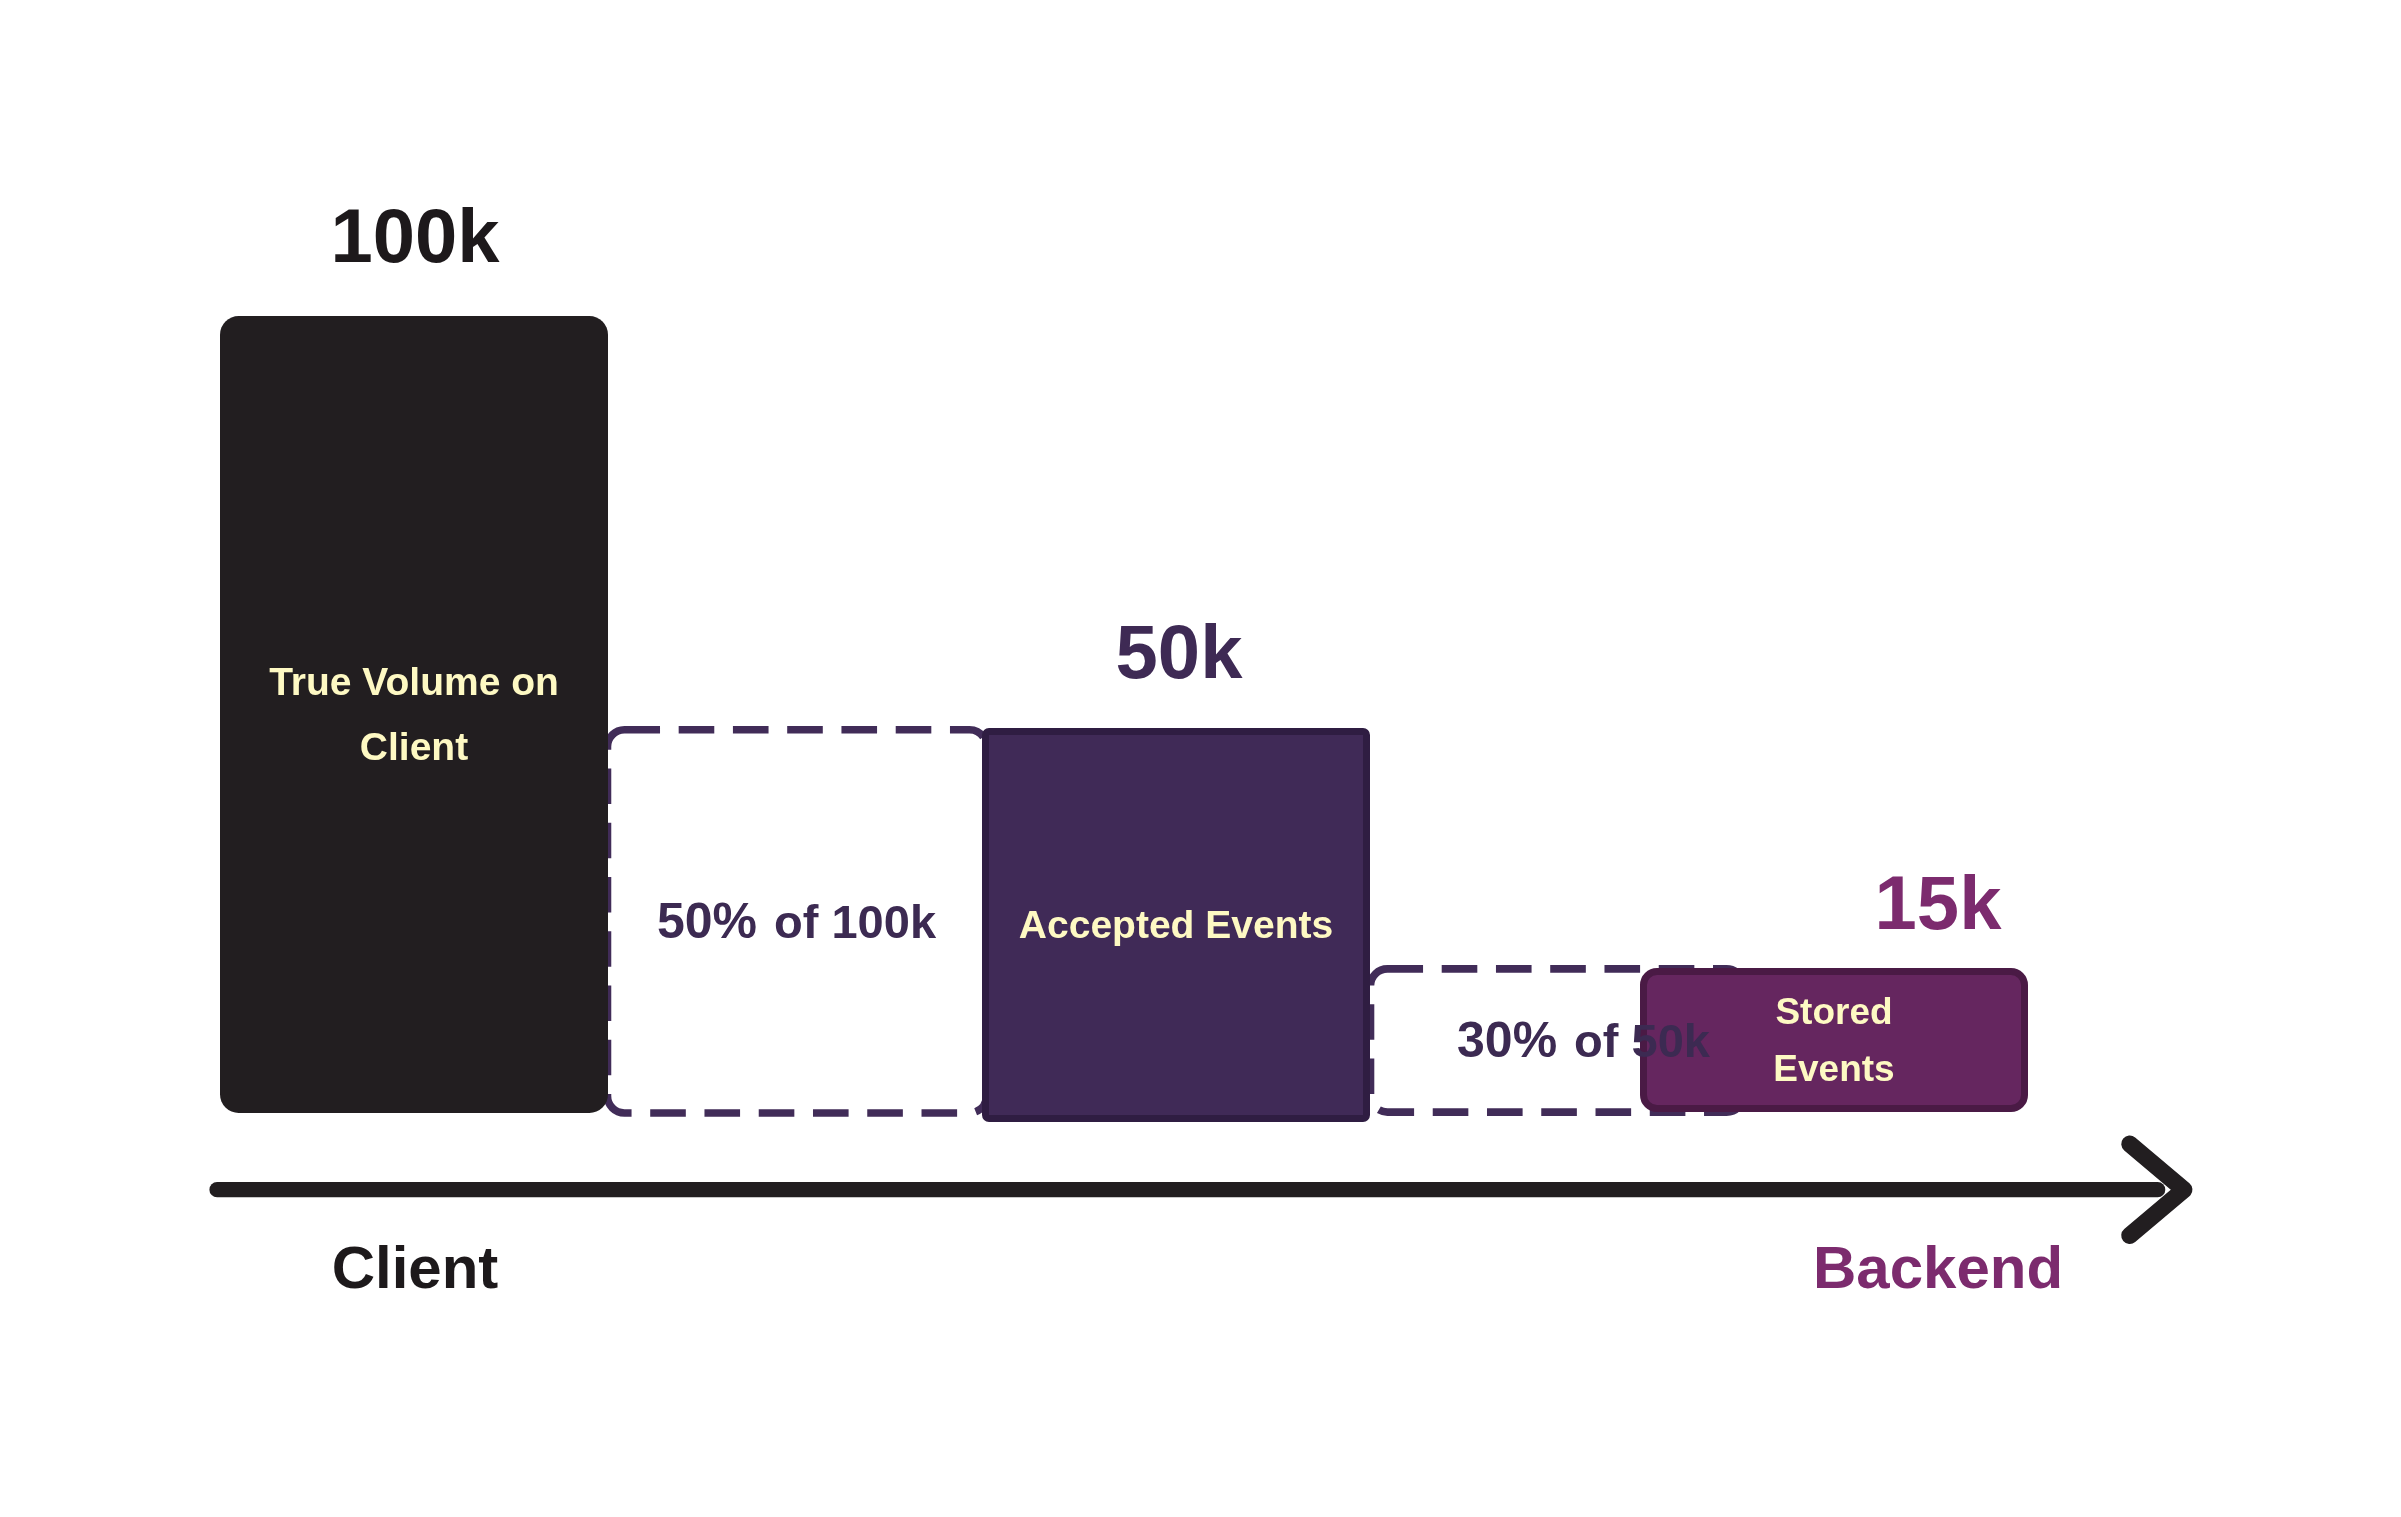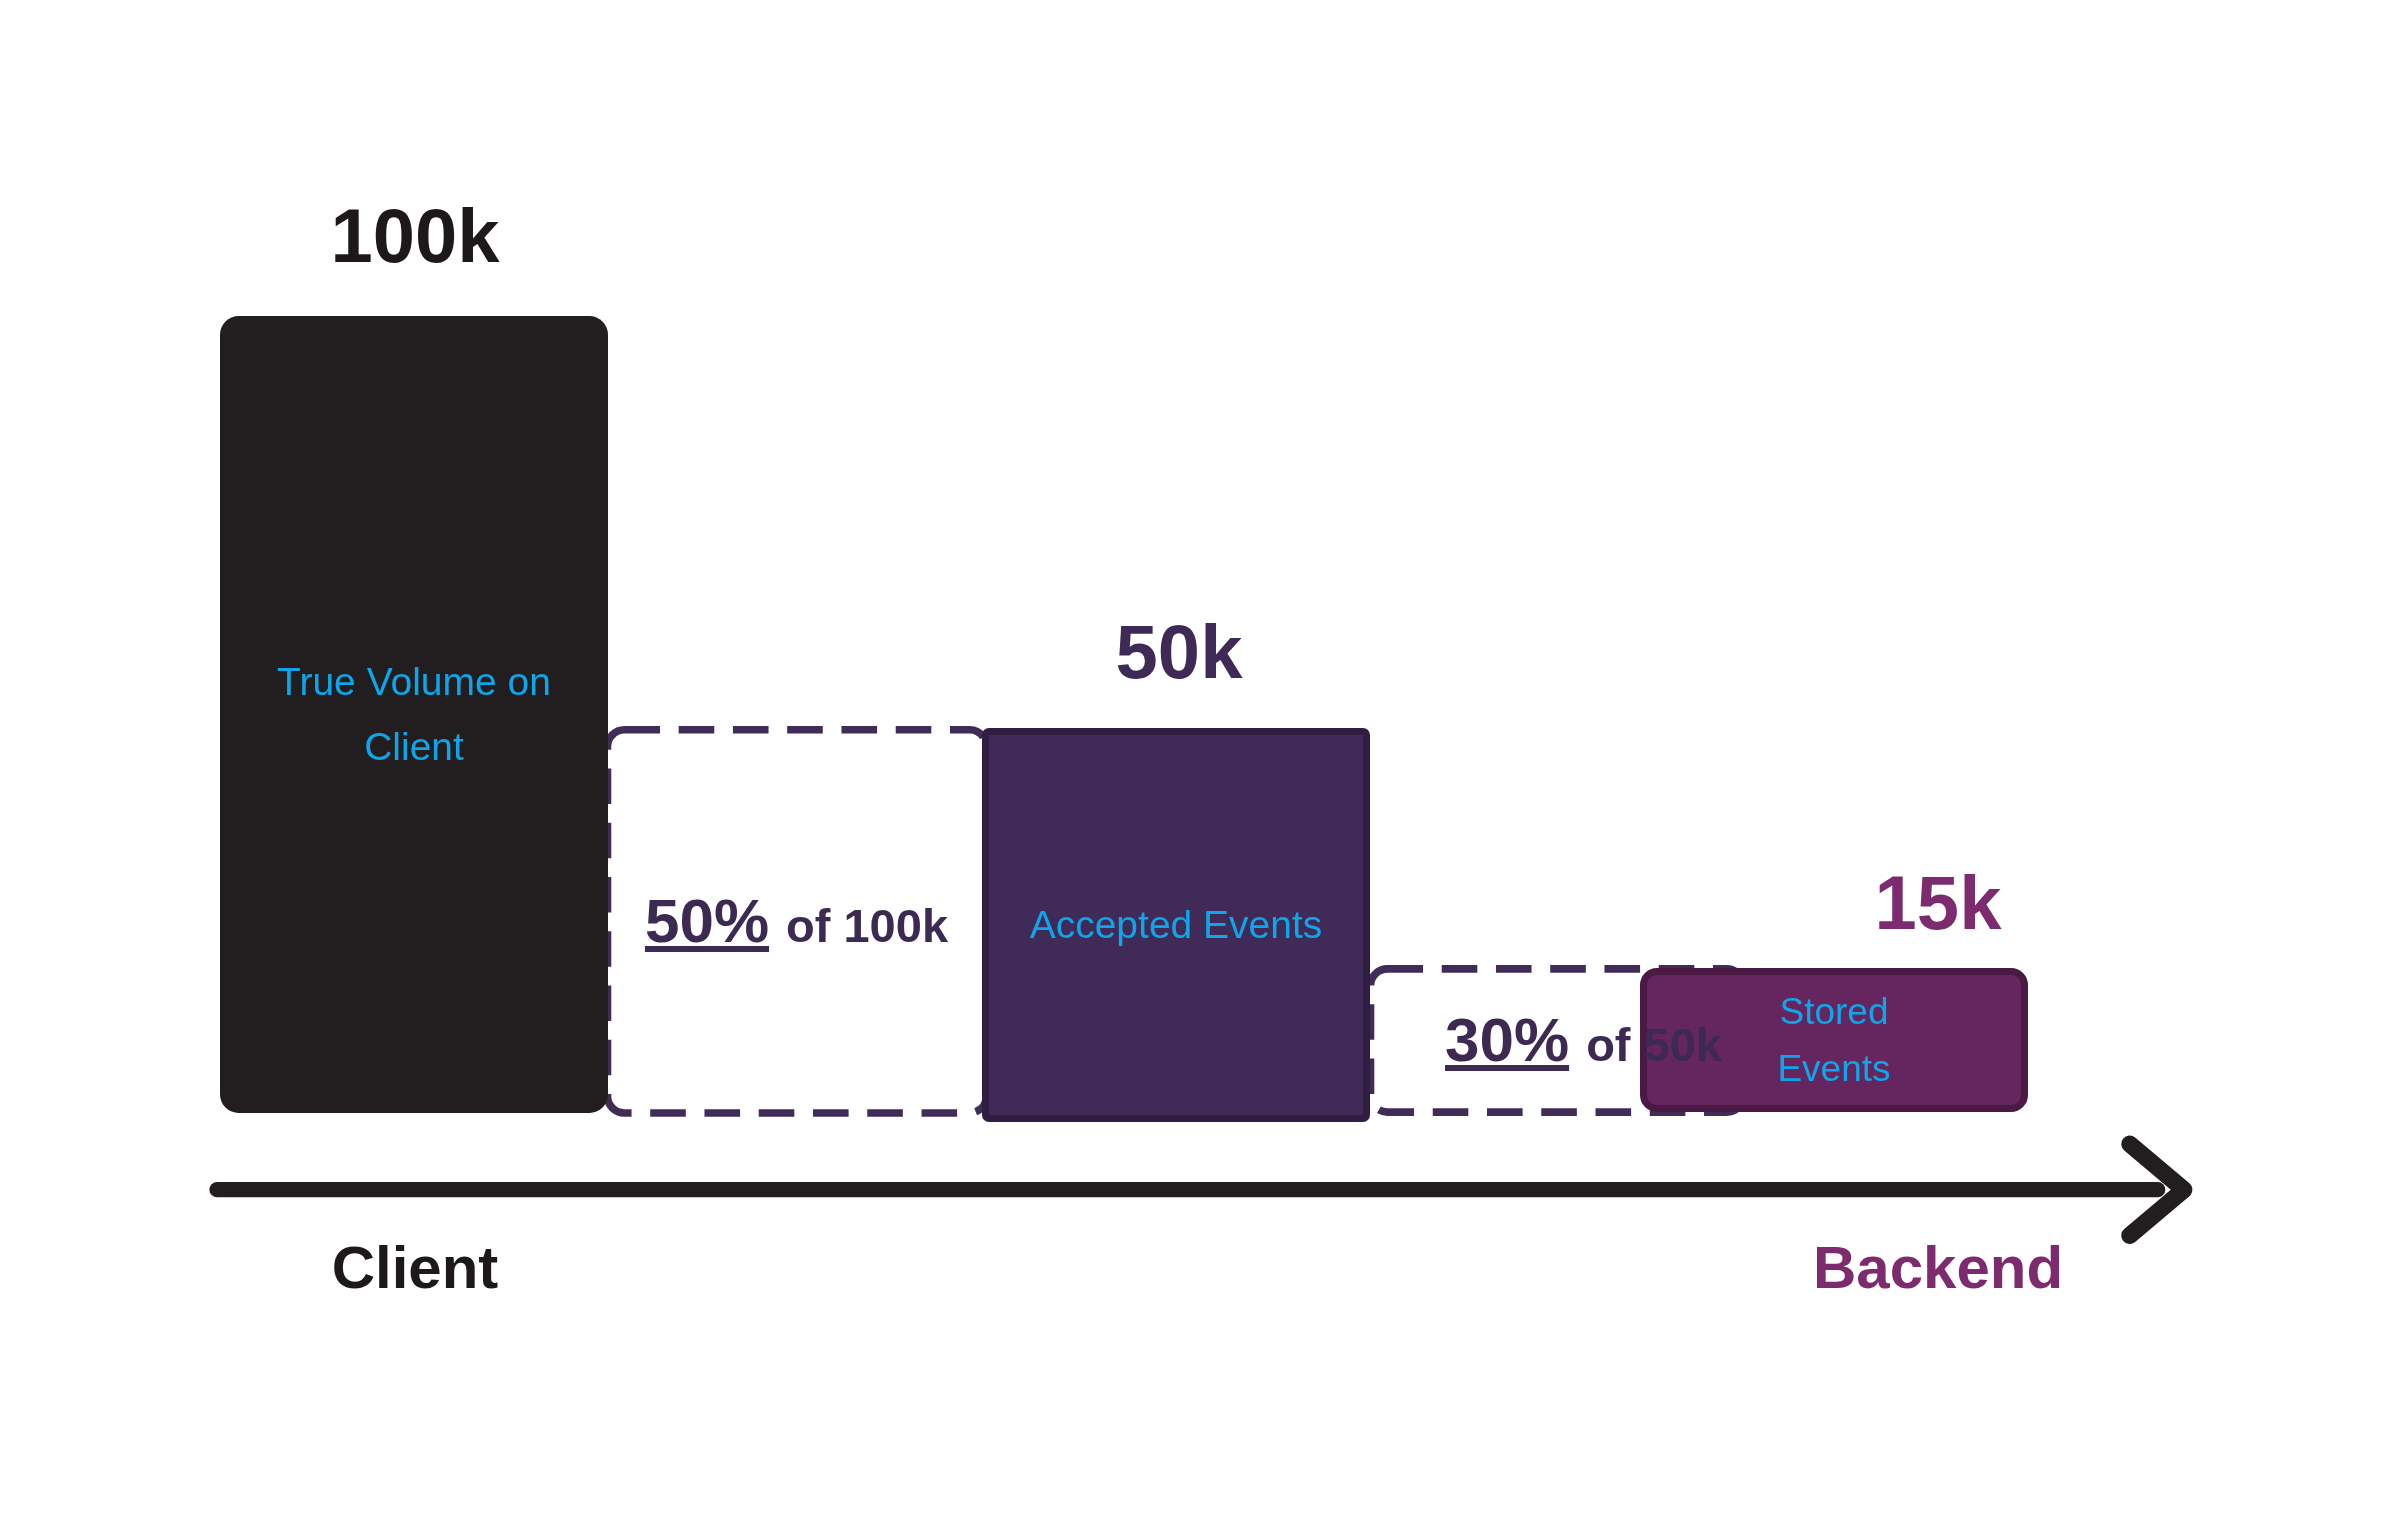--- a/index.html
+++ b/index.html
@@ -28,23 +28,23 @@
   }
   .bar-accepted {
     left: 982px; top: 728px; width: 388px; height: 394px;
     background: #402a57; border: 7.6px solid #2f1d42; border-radius: 7px;
   }
   .bar-stored {
     left: 1640px; top: 968px; width: 388px; height: 144px;
     background: #65265f; border: 7.6px solid #4a1a45; border-radius: 17px;
   }
   .bar-label {
-    color: #0ea5e9;
+    color: #fef9c3;
     font-size: 39px;
-    font-weight: 400;
+    font-weight: 700;
     line-height: 1.65;
   }
   .bar-black .bar-label { width: 331px; }
   .bar-stored .bar-label { width: 212px; font-size: 37px; line-height: 1.55; }
 
   
   .num {
     position: absolute;
     transform: translateX(-50%);
     font-size: 76px;
@@ -60,21 +60,21 @@
   
   .loss {
     position: absolute;
     display: flex;
     align-items: center;
     justify-content: center;
   }
   .loss-50 { left: 607px;  top: 729px;  width: 379px; height: 383px; }
   .loss-30 { left: 1370px; top: 968px; width: 427px; height: 143px; }
   .loss-inner { display: flex; align-items: baseline; gap: 17px; color: #3c2a52; white-space: nowrap; }
-  .loss-pct   { font-size: 62px; font-weight: 700; line-height: 1; text-decoration: underline; }
+  .loss-pct   { font-size: 50px; font-weight: 700; line-height: 1; }
   .loss-basis { font-size: 47px; font-weight: 600; line-height: 1; }
 
   
   .axis-label {
     position: absolute;
     top: 1238px;
     transform: translateX(-50%);
     font-size: 60px;
     font-weight: 700;
     line-height: 1;

